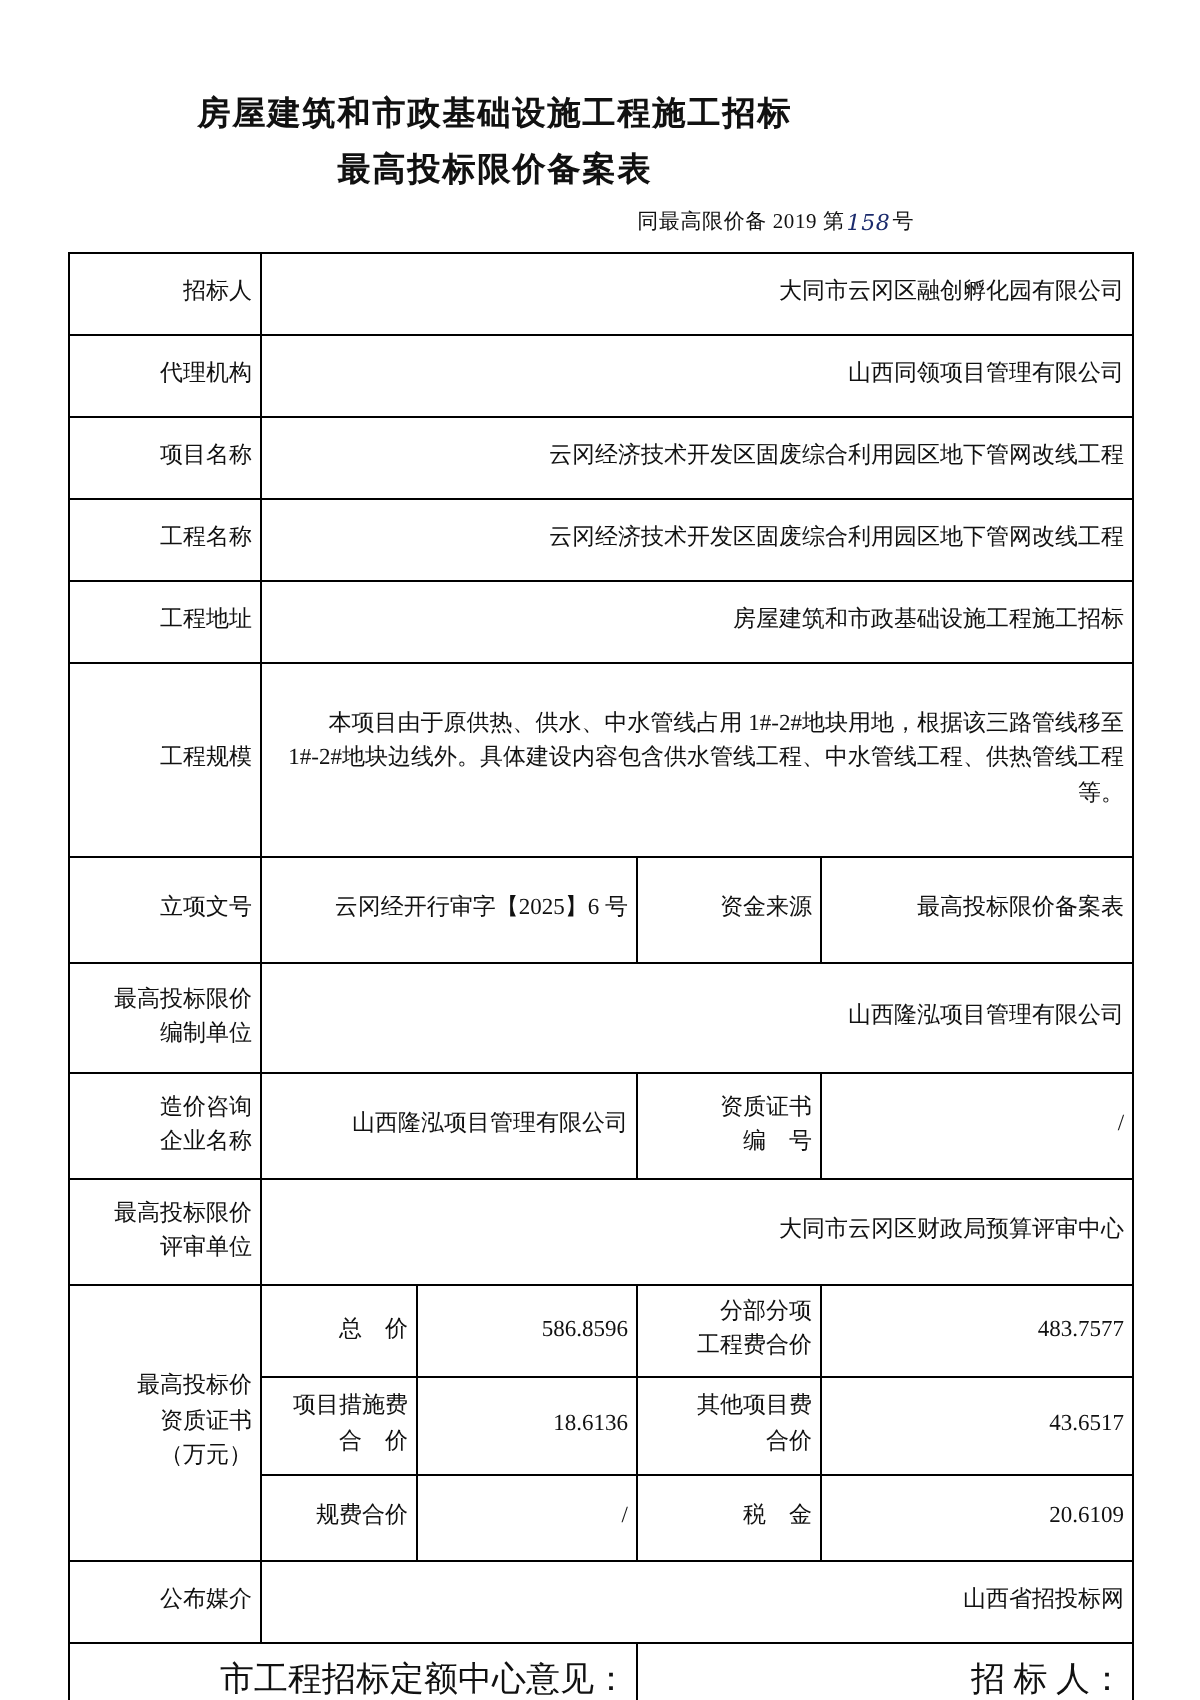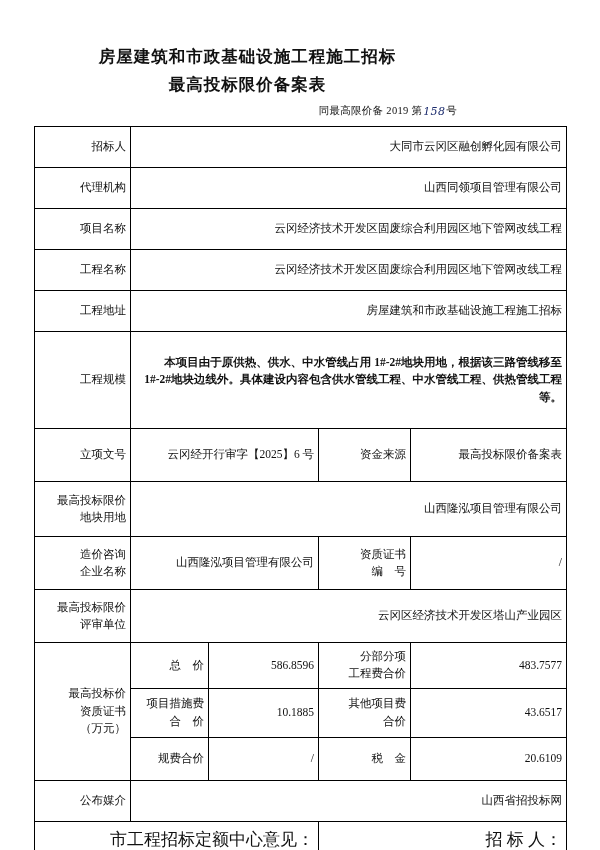--- a/index.html
+++ b/index.html
@@ -73,21 +73,20 @@
   }
   .tall {
     height: 30px;
   }
   .regmod {
     text-align: left;
     padding: 7px 10px;
     line-height: 1.85;
     font-size: 11.5px;
     text-indent: 0;
-    font-weight: bold;
   }
   .sign-area {
     height: 96px;
     position: relative;
     vertical-align: top;
     text-align: left;
     padding: 5px 8px;
   }
   .sign-title {
     font-size: 17px;
@@ -176,21 +175,21 @@
     <tr>
       <td class="lbl" style="height:42px">立项文号</td>
       <td colspan="2">云冈经开行审字【2025】6 号</td>
       <td>资金来源</td>
       <td colspan="2">最高投标限价备案表</td>
     </tr>
 
     <tr>
       <td class="lbl" style="height:44px">
         <div>最高投标限价</div>
-        <div>地块用地</div>
+        <div>编制单位</div>
       </td>
       <td colspan="5">山西隆泓项目管理有限公司</td>
     </tr>
 
     <tr>
       <td class="lbl" style="height:42px">
         <div>造价咨询</div>
         <div>企业名称</div>
       </td>
       <td colspan="2">山西隆泓项目管理有限公司</td>
@@ -199,21 +198,21 @@
         <div>编　号</div>
       </td>
       <td colspan="2">/</td>
     </tr>
 
     <tr>
       <td class="lbl" style="height:42px">
         <div>最高投标限价</div>
         <div>评审单位</div>
       </td>
-      <td colspan="5">云冈区经济技术开发区塔山产业园区</td>
+      <td colspan="5">大同市云冈区财政局预算评审中心</td>
     </tr>
 
     <tr>
       <td class="lbl" rowspan="3">
         <div>最高投标价</div>
         <div>资质证书</div>
         <div>（万元）</div>
       </td>
       <td class="sub-lbl" style="height:34px">总　价</td>
       <td>586.8596</td>
@@ -222,21 +221,21 @@
         <div>工程费合价</div>
       </td>
       <td colspan="2">483.7577</td>
     </tr>
 
     <tr>
       <td class="sub-lbl" style="height:38px">
         <div>项目措施费</div>
         <div>合　价</div>
       </td>
-      <td>10.1885</td>
+      <td>18.6136</td>
       <td>
         <div>其他项目费</div>
         <div>合价</div>
       </td>
       <td colspan="2">43.6517</td>
     </tr>
 
     <tr>
       <td class="sub-lbl" style="height:32px">规费合价</td>
       <td>/</td>

